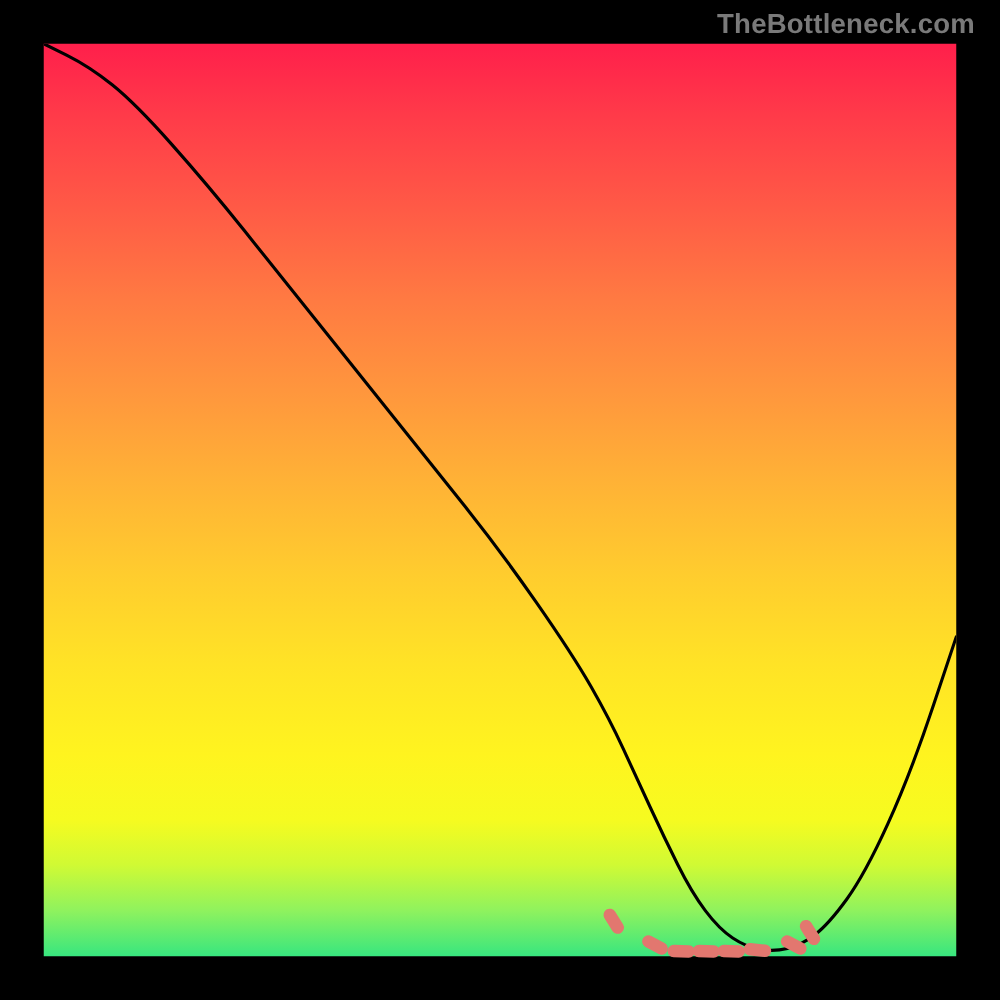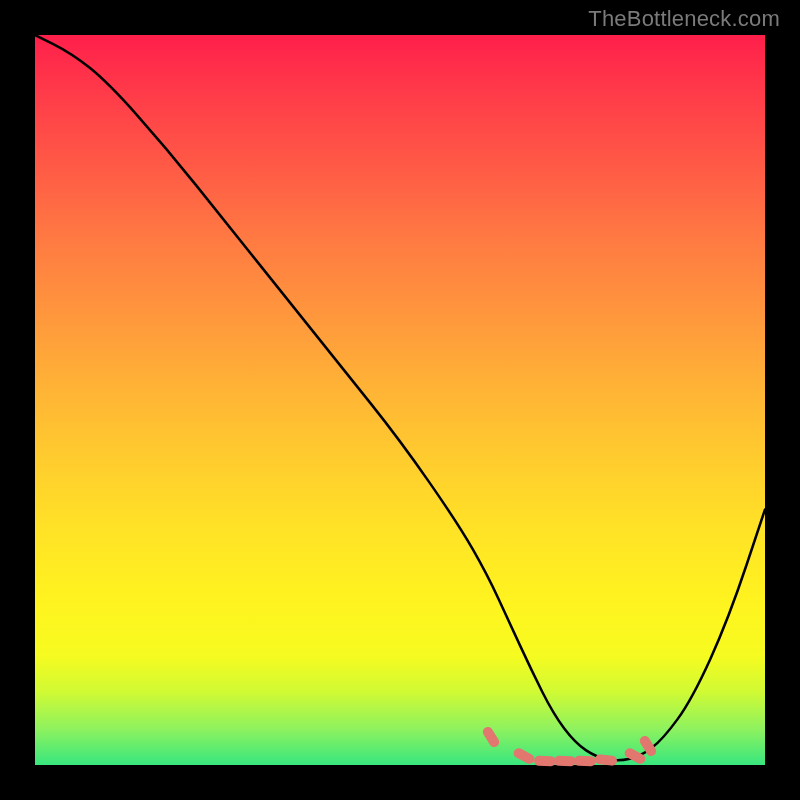--- a/index.html
+++ b/index.html
@@ -15,21 +15,21 @@
     width: 800px;
     height: 800px;
     background: #000;
   }
   .attribution {
     position: absolute;
     top: 6px;
     right: 20px;
     color: #7a7a7a;
     font-size: 22px;
-    font-weight: 400;
+    font-weight: 700;
     letter-spacing: 0.2px;
   }
   .plot {
     position: absolute;
     left: 35px;
     top: 35px;
     width: 730px;
     height: 730px;
     background: linear-gradient(
       to bottom,

